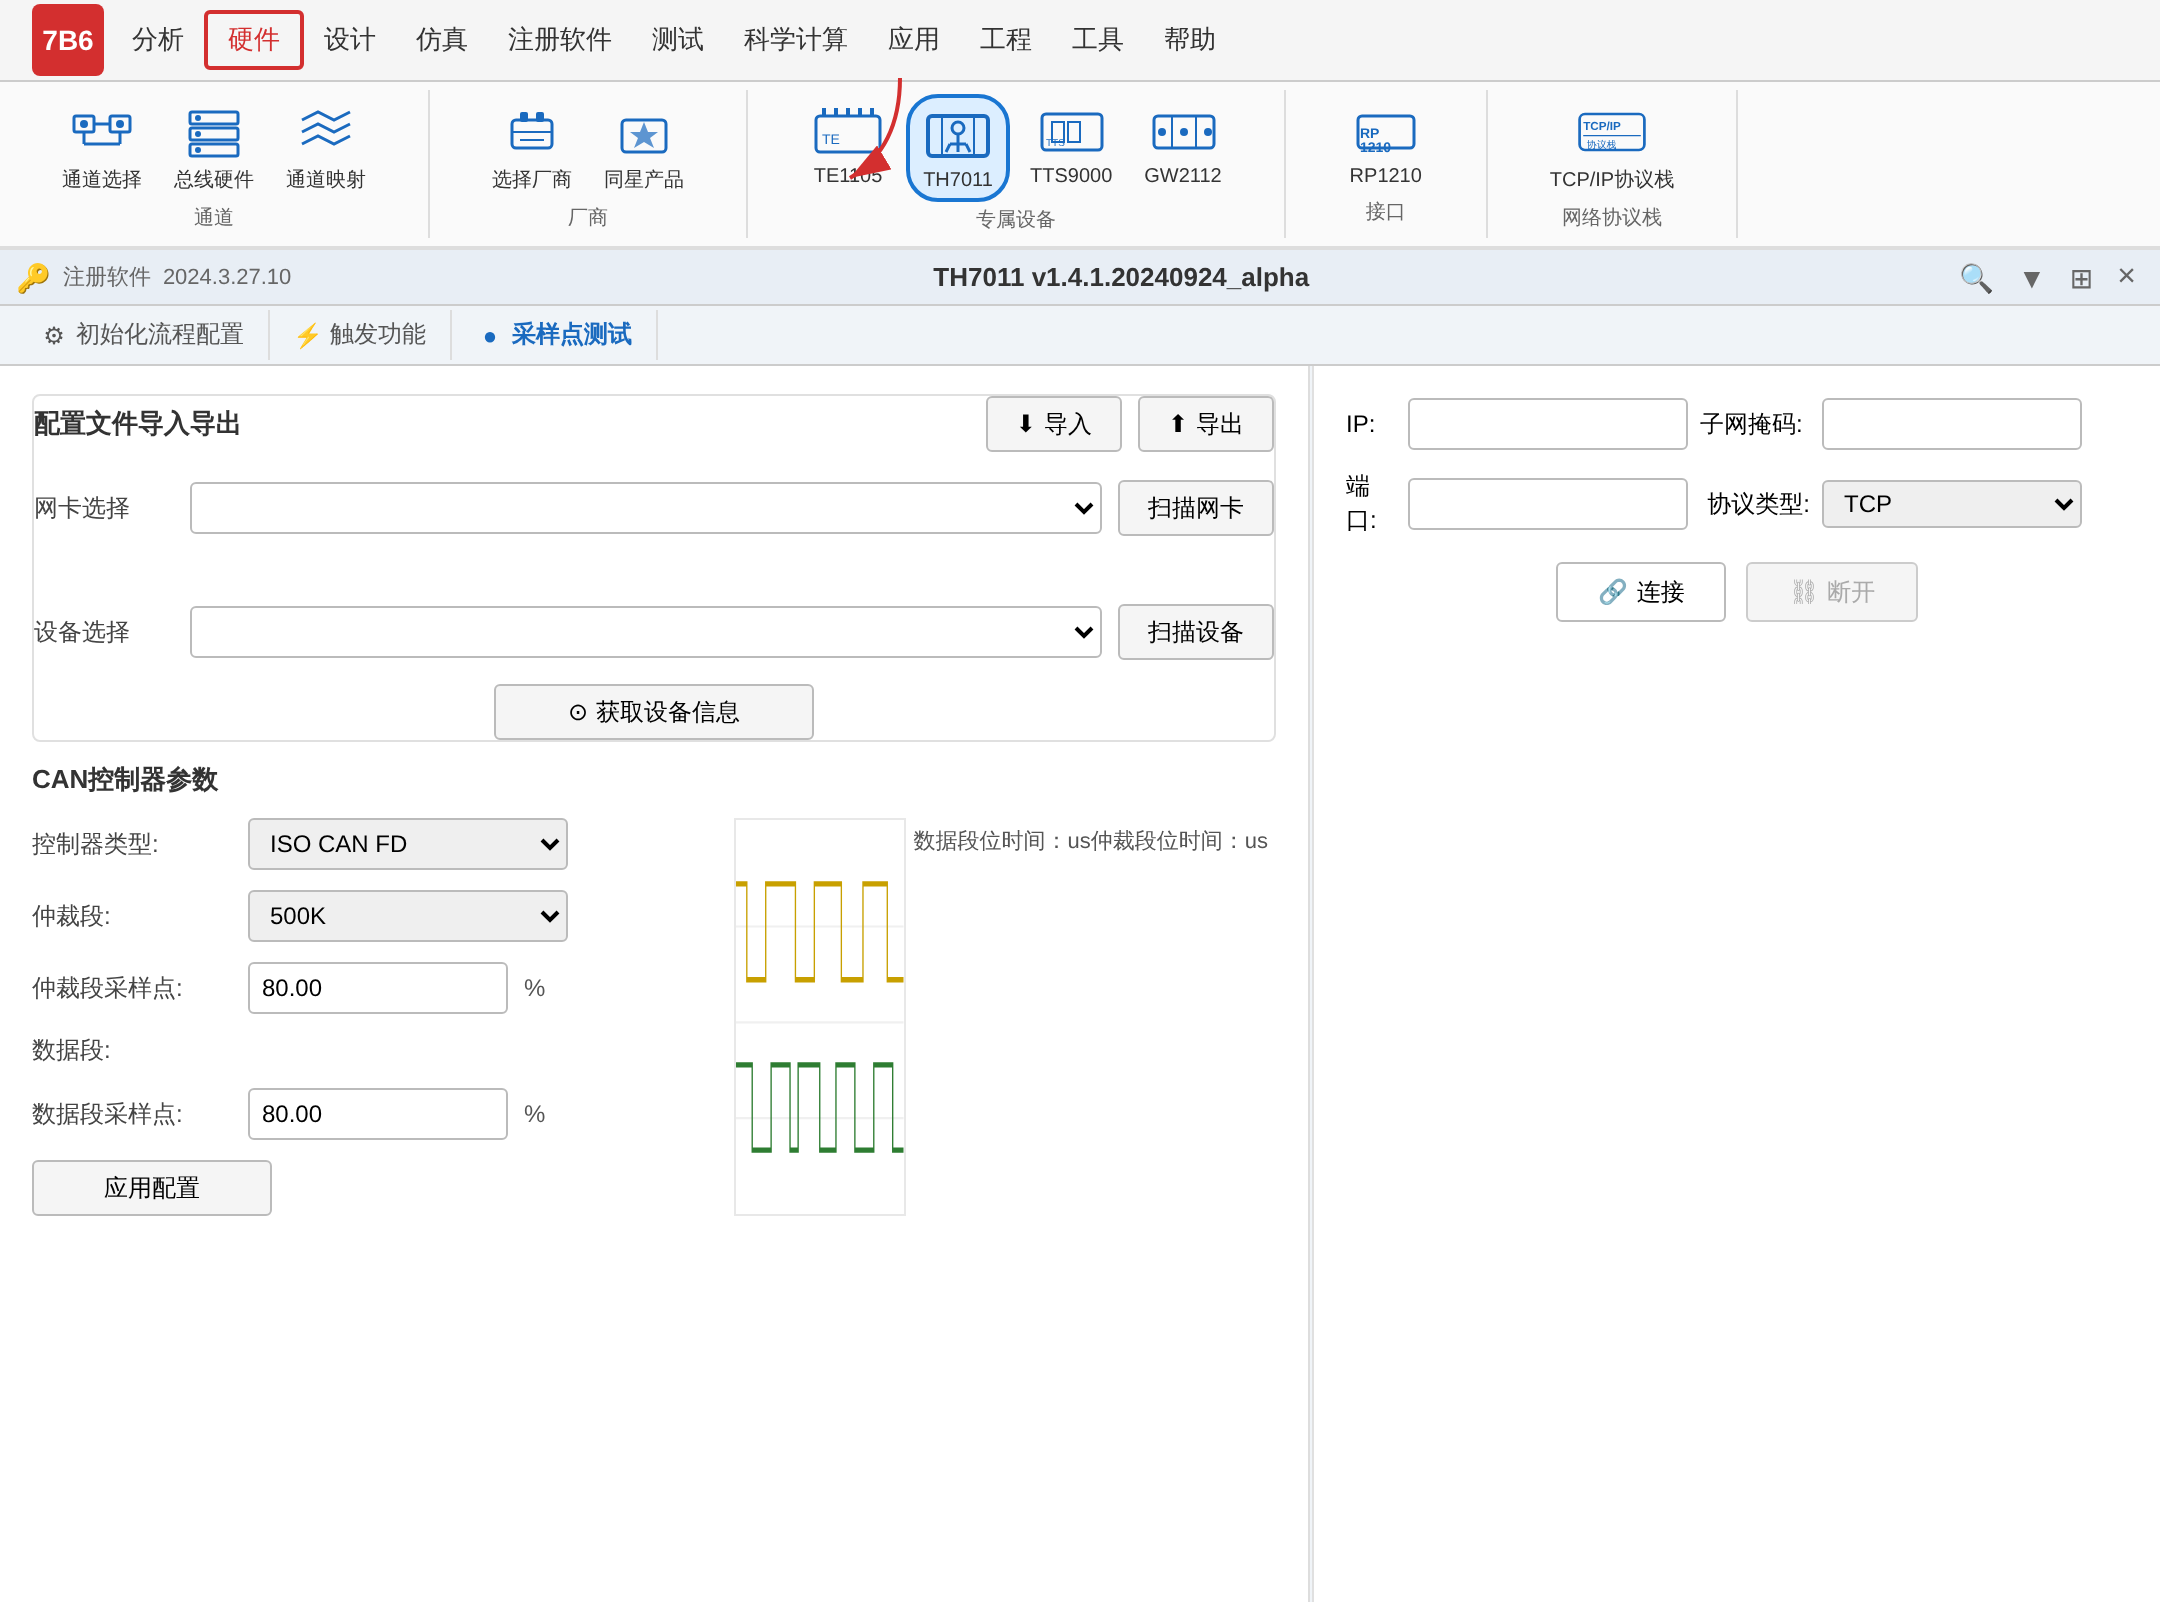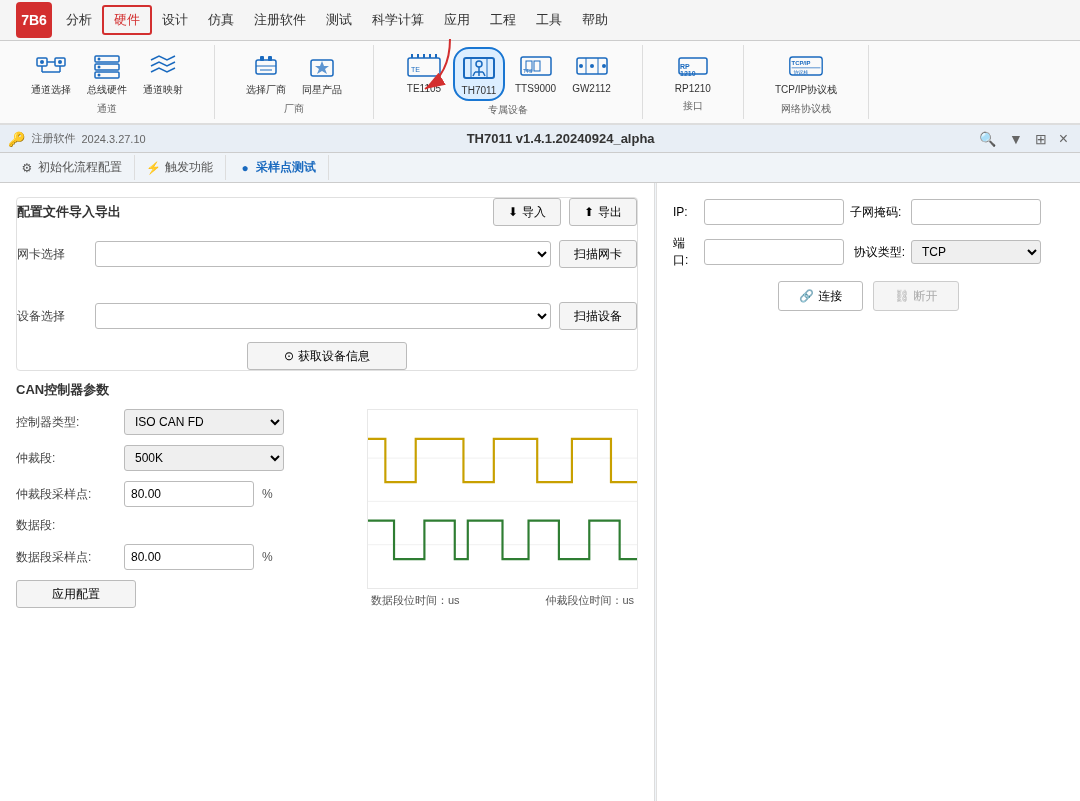--- a/index.html
+++ b/index.html
@@ -356,21 +356,21 @@
             <span class="can-label">数据段采样点:</span>
             <input type="text" class="can-input" value="80.00" style="">
             <span class="form-unit">%</span>
           </div>
 
           <div class="apply-row">
             <button class="btn" style="width:120px; justify-content:center;">应用配置</button>
           </div>
         </div>
 
-        <div style="flex:1; display:flex; flex-direction:column;margin-left:15px;">
+        <div style="flex:1; display:flex; flex-direction:row;margin-left:15px;">
           <div style="flex:1; position:relative; border:1px solid #e8e8e8; background:white; min-height:180px;">
             <svg width="100%" height="100%" viewBox="0 0 310 185" preserveAspectRatio="none">
 
               <line x1="0" y1="50" x2="310" y2="50" stroke="#f0f0f0" stroke-width="1"></line>
               <line x1="0" y1="95" x2="310" y2="95" stroke="#f0f0f0" stroke-width="1"></line>
               <line x1="0" y1="140" x2="310" y2="140" stroke="#f0f0f0" stroke-width="1"></line>
 
               <polyline points="0,30 20,30 20,75 55,75 55,30 110,30 110,75 145,75 145,30 195,30 195,75 235,75 235,30 280,30 280,75 310,75" fill="none" stroke="#c8a000" stroke-width="2.5"></polyline>
 
               <polyline points="0,115 30,115 30,155 65,155 65,115 100,115 100,155 115,155 115,115 155,115 155,155 185,155 185,115 220,115 220,155 255,155 255,115 290,115 290,155 310,155" fill="none" stroke="#2e7d32" stroke-width="2.5"></polyline>

